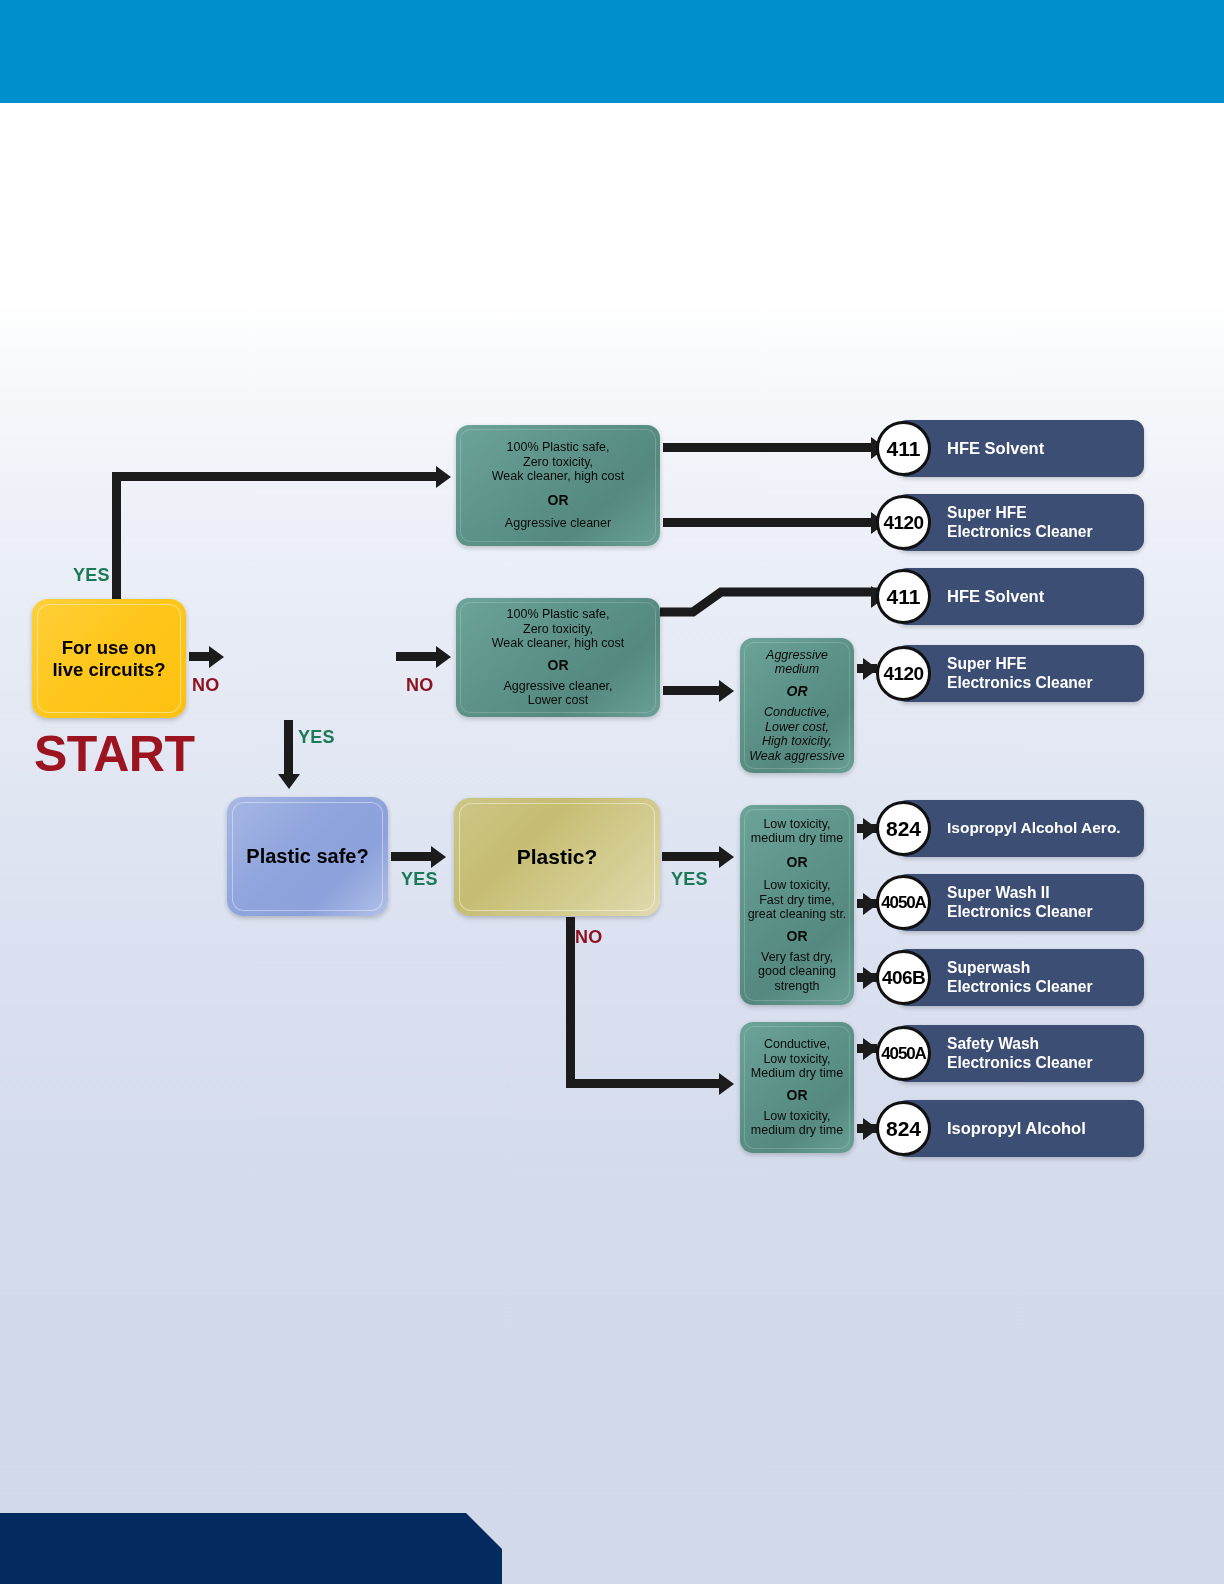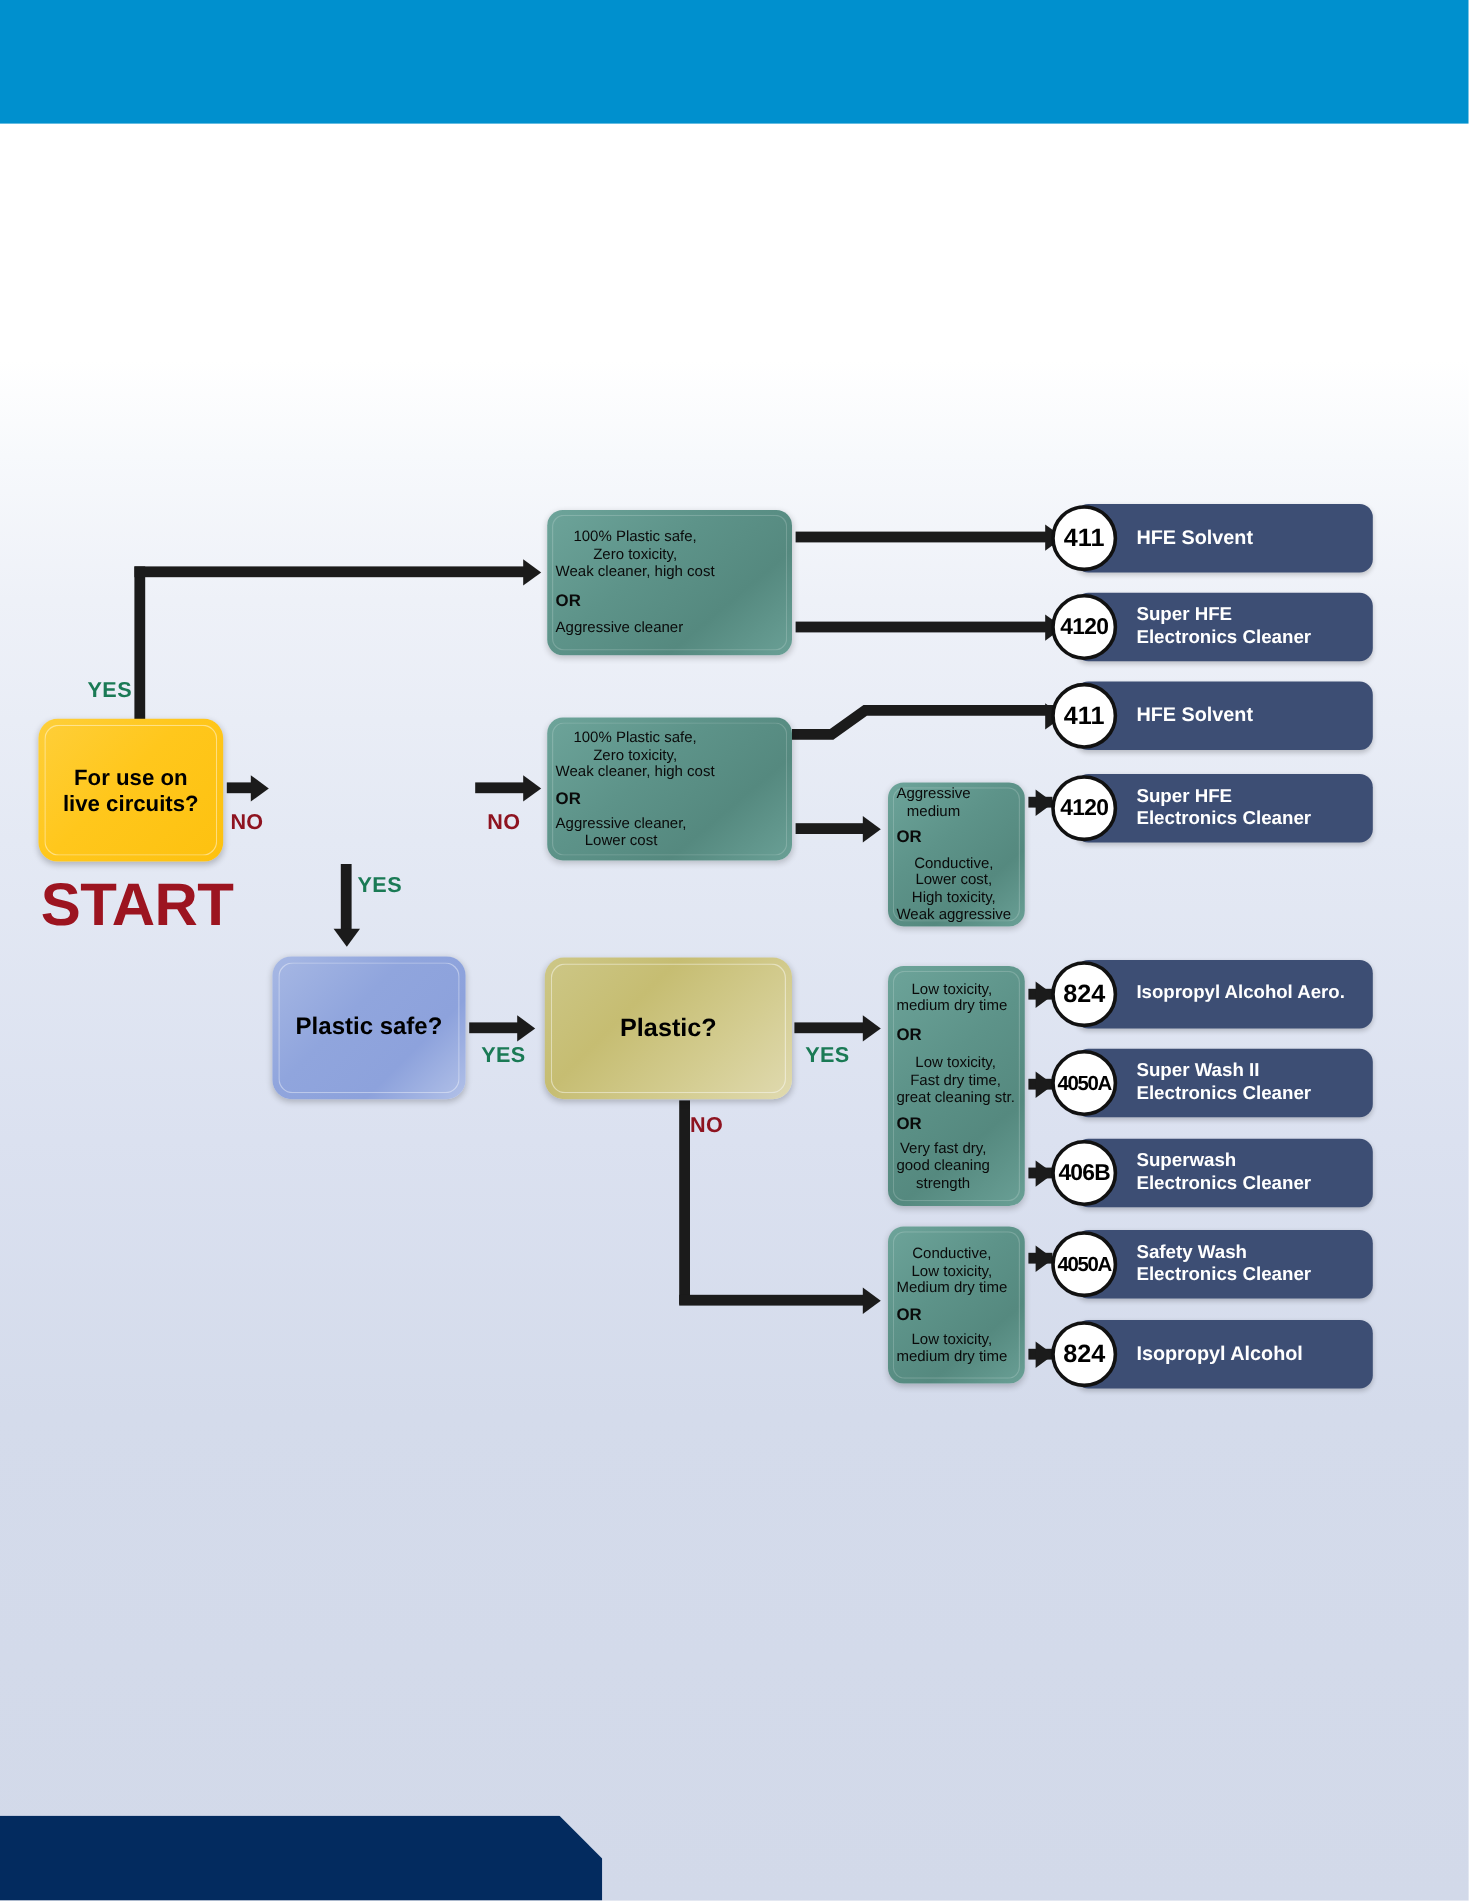--- a/index.html
+++ b/index.html
@@ -98,41 +98,41 @@
 
   
   .tbox {
     position: absolute;
     border-radius: 13px;
     background: linear-gradient(140deg, #6da49a 0%, #5d9389 40%, #55897f 70%, #6aa096 100%);
     box-sizing: border-box;
     box-shadow: 0 2px 5px rgba(0,0,0,0.20);
     display: flex;
     flex-direction: column;
-    align-items: flex-start;
+    align-items: center;
     justify-content: center;
     color: #0a0a0a;
     text-align: center;
     padding: 8px 7px;
   }
   .tbox::after {
     content: "";
     position: absolute;
     left: 4px; right: 4px; top: 4px; bottom: 4px;
     border-radius: 10px;
     box-shadow: inset 0 0 0 1px rgba(255,255,255,0.18);
     pointer-events: none;
   }
   .tbox .t { font-size: 12.5px; line-height: 1.16; position: relative; z-index: 2; }
   .tbox .or { font-size: 14px; font-weight: bold; line-height: 1.1; margin: 9px 0 8px; position: relative; z-index: 2; }
   .tbox .or.tight { margin: 7px 0 6px; }
 
   #tbox-1 { left: 456px; top: 425px; width: 204px; height: 121px; }
   #tbox-2 { left: 456px; top: 598px; width: 204px; height: 119px; }
-  #tbox-3 { left: 740px; top: 652px; width: 114px; height: 120px; }
+  #tbox-3 { left: 740px; top: 638px; width: 114px; height: 135px; font-style: italic; }
   #tbox-4 { left: 740px; top: 805px; width: 114px; height: 200px; }
   #tbox-5 { left: 740px; top: 1022px; width: 114px; height: 131px; }
 
   
   .prow {
     position: absolute;
     height: 57px;
   }
   .prow .bar {
     position: absolute;

